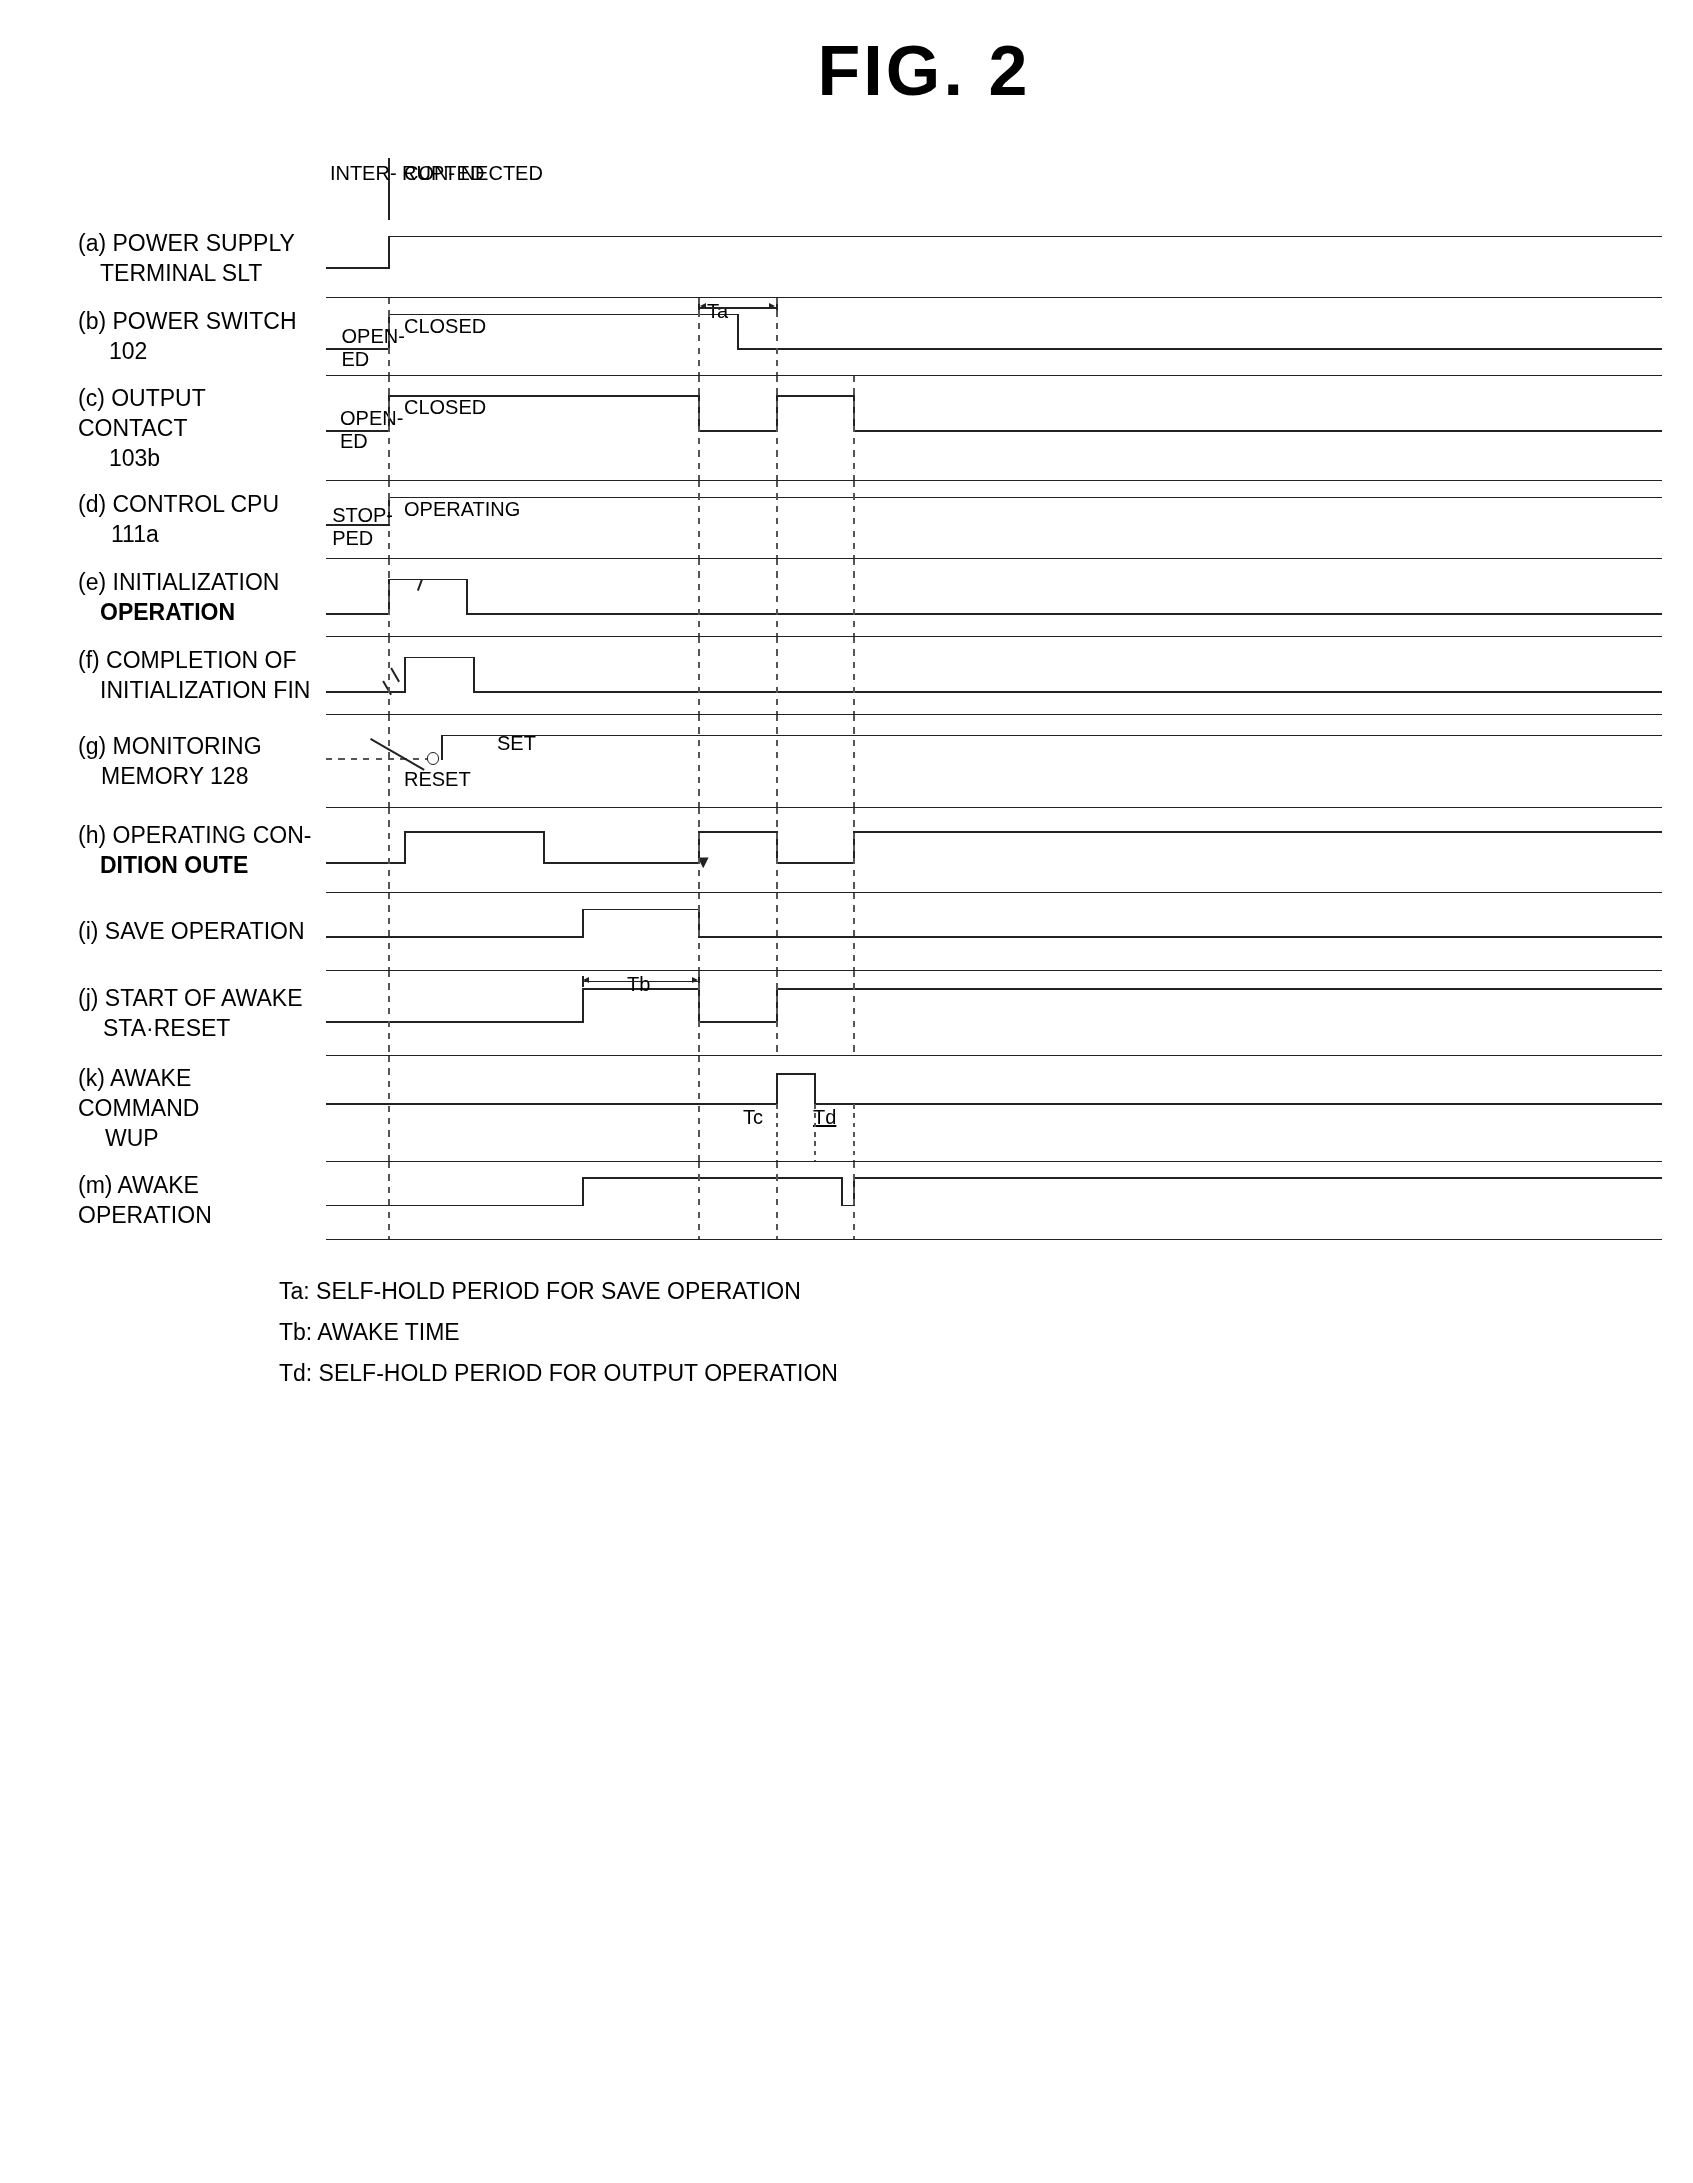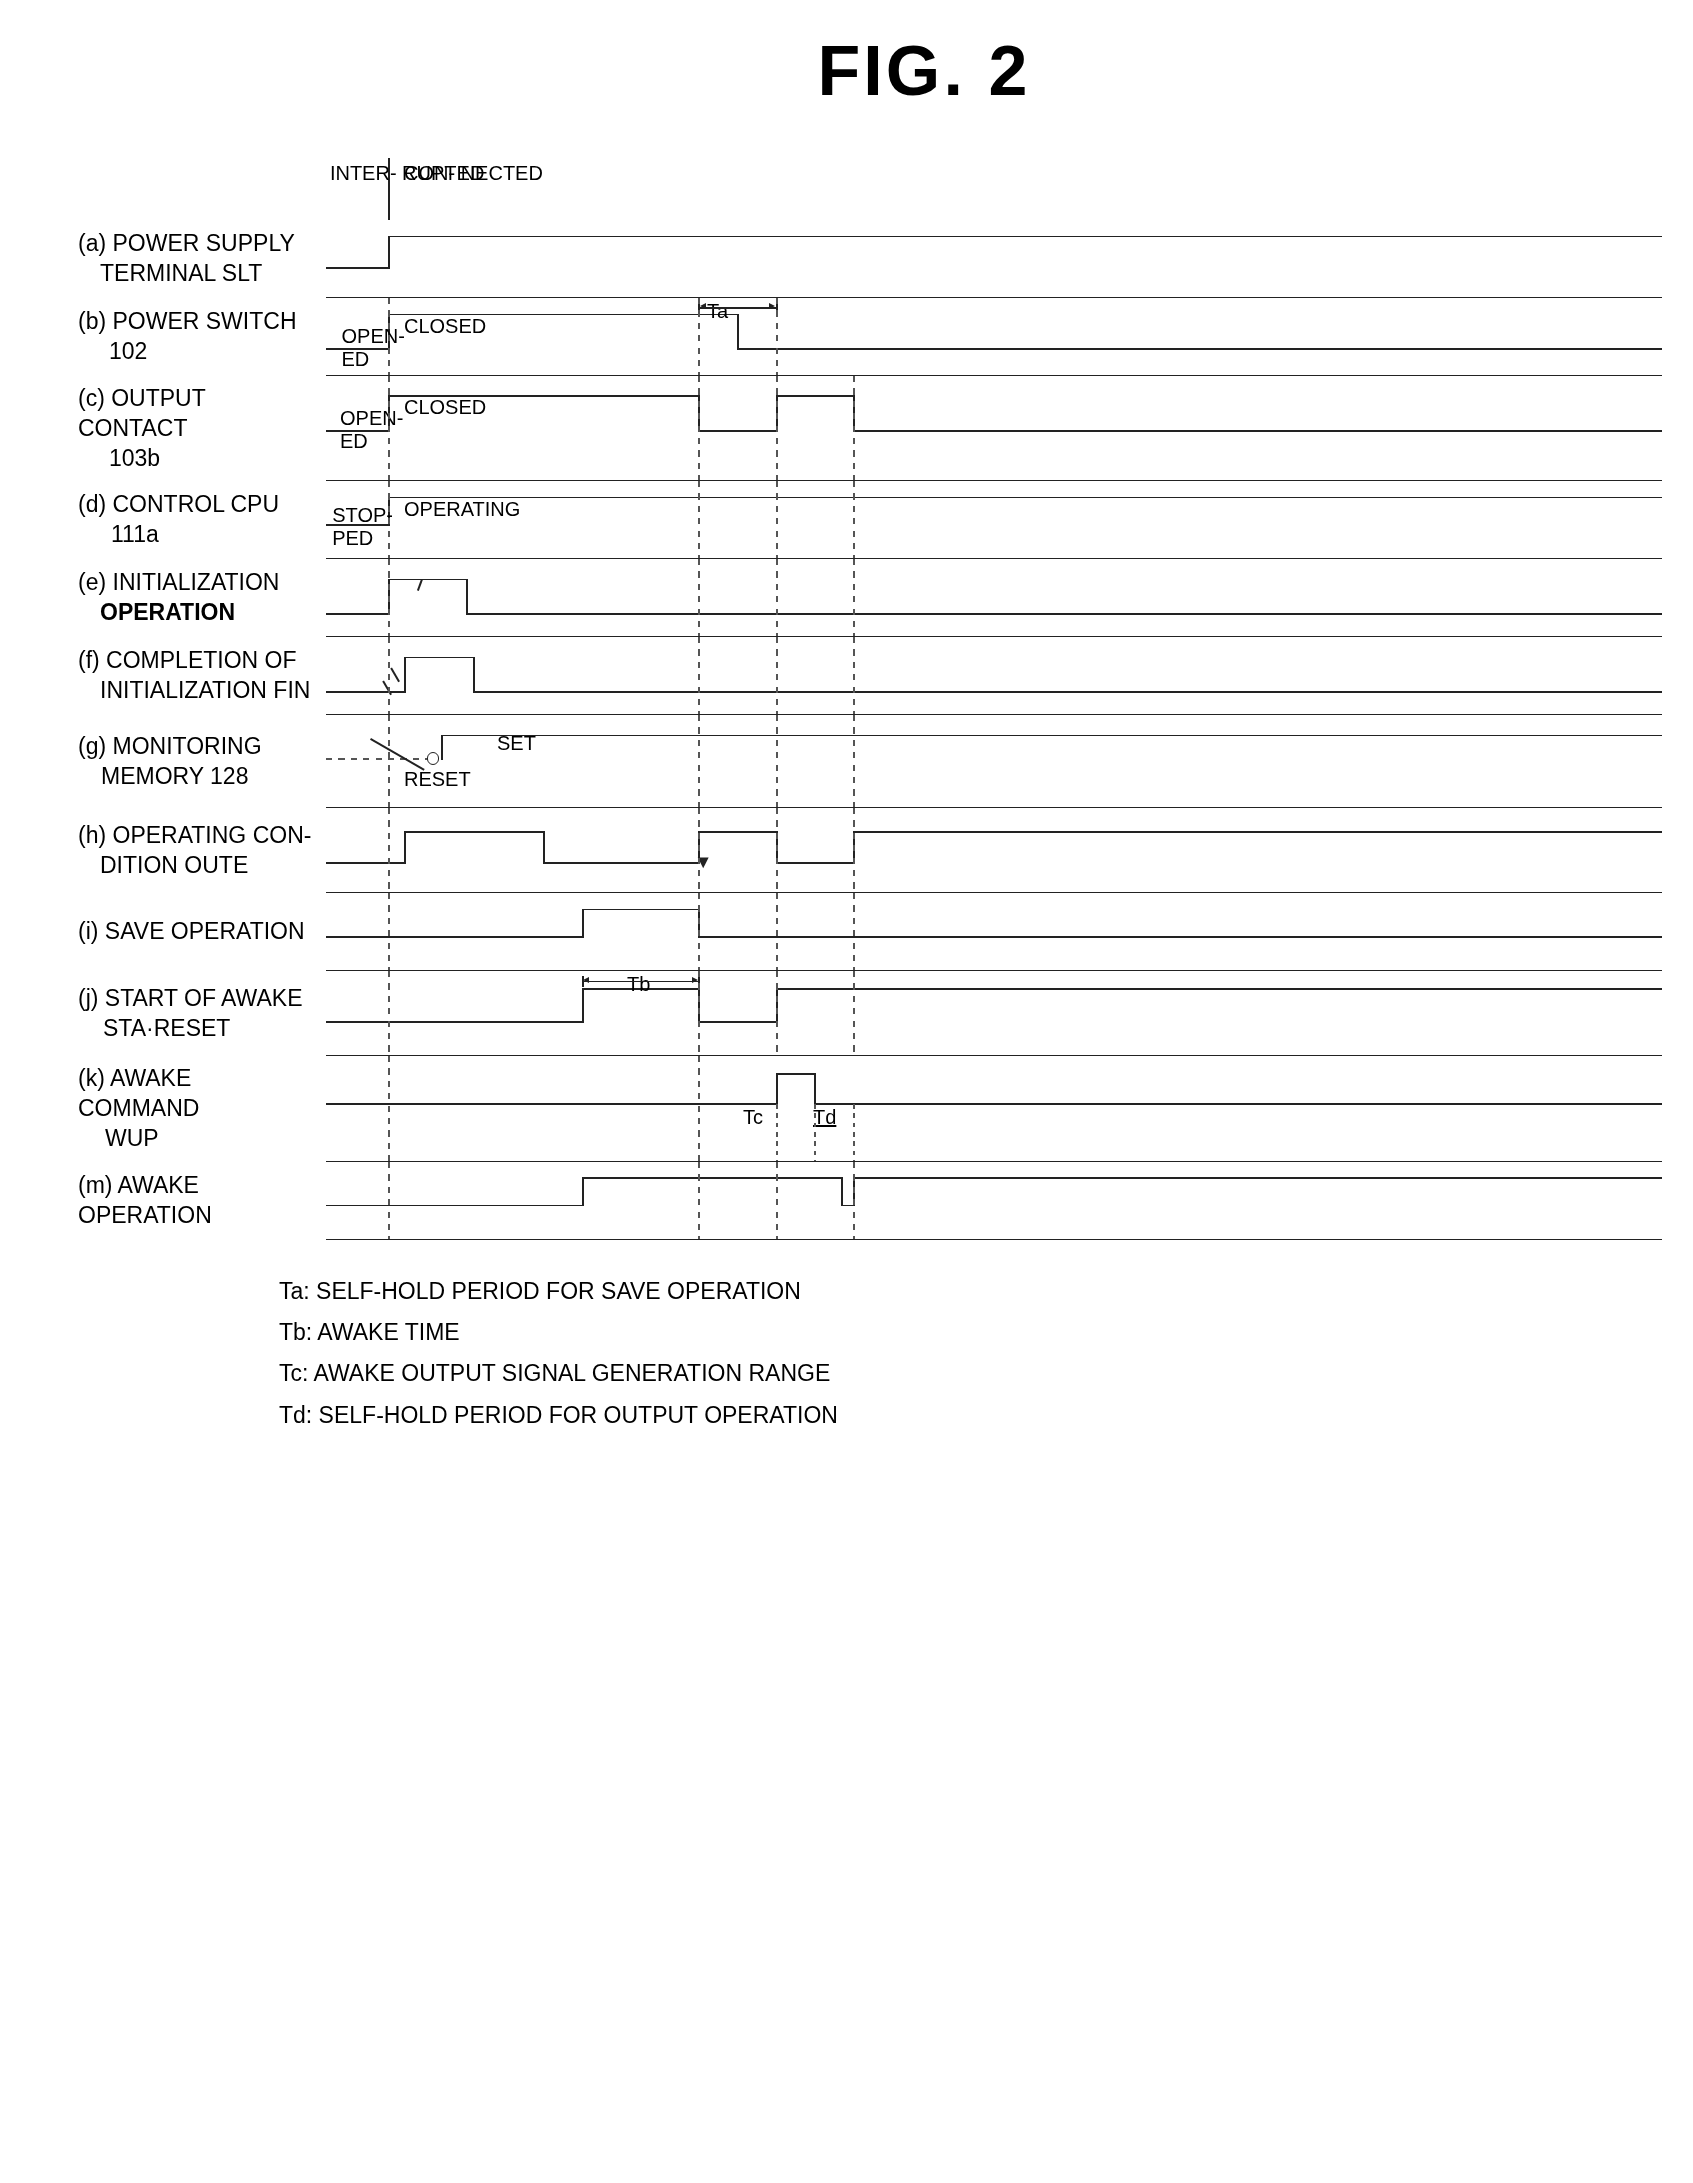--- a/index.html
+++ b/index.html
@@ -301,21 +301,21 @@
 
       <div class="vline" style="left:62px;"></div>
       <div class="vline" style="left:372px;"></div>
       <div class="vline" style="left:450px;"></div>
       <div class="vline" style="left:527px;"></div>
     </div>
   </div>
 
   <div class="row">
     <div class="row-label">
-      <span>(h) OPERATING CON-<br><span style="padding-left:22px;">DITION OUTE</span></span>
+      <span>(h) OPERATING CON-<br><span style="padding-left:22px;font-weight:bold;">DITION OUTE</span></span>
     </div>
     <div class="signal-area" style="min-height:85px; position:relative;">
 
       <div class="signal-line" style="top:54px; left:0; width:79px;"></div>
 
       <div style="position:absolute; left:78px; top:23px; width:1.6px; height:33px; background:#222;"></div>
 
       <div class="signal-line" style="top:23px; left:78px; width:140px;"></div>
 
       <div style="position:absolute; left:217px; top:23px; width:1.6px; height:33px; background:#222;"></div>
@@ -455,16 +455,15 @@
       <div class="vline" style="left:450px;"></div>
       <div class="vline" style="left:527px;"></div>
     </div>
   </div>
 
 </div>
 
 <div class="legend">
   <div>Ta: SELF-HOLD PERIOD FOR SAVE OPERATION</div>
   <div>Tb: AWAKE TIME</div>
-  <div>Tc: AWAKE OUTPUT SIGNAL GENERATION RANGE</div>
   <div>Td: SELF-HOLD PERIOD FOR OUTPUT OPERATION</div>
 </div>
 
 
 </body></html>

